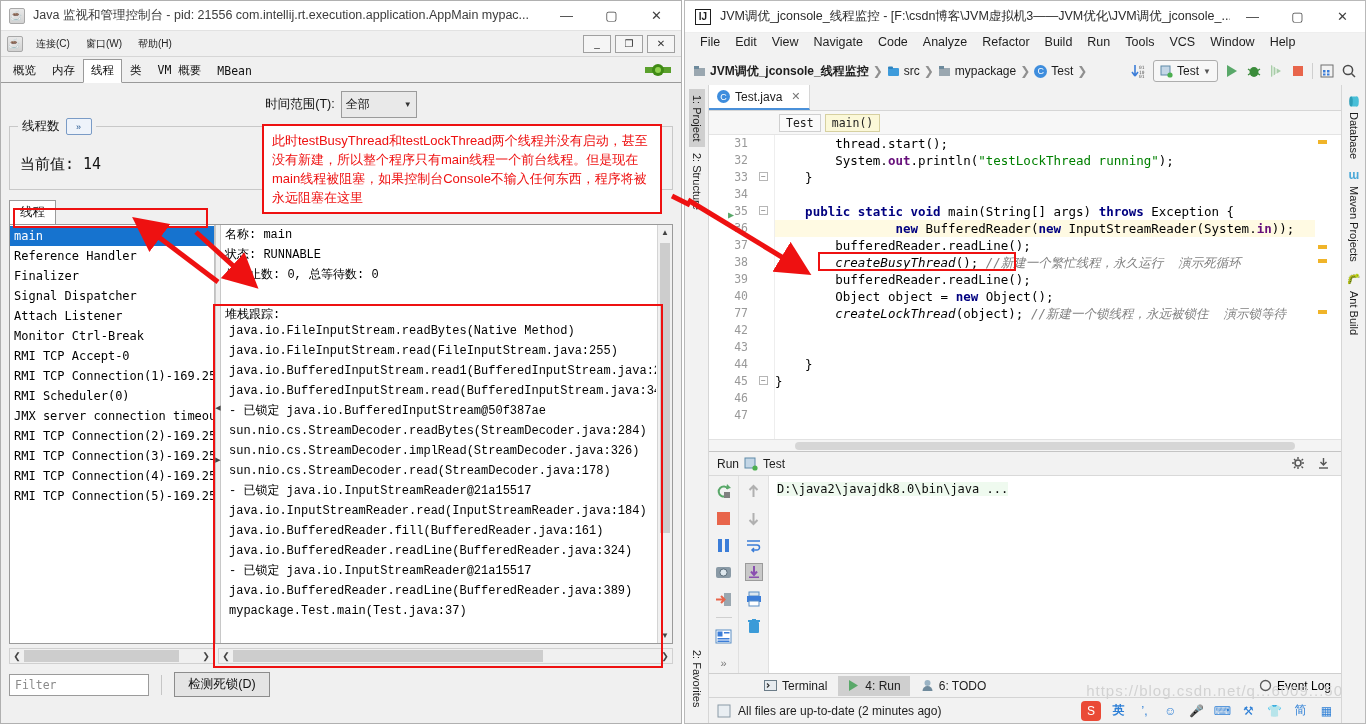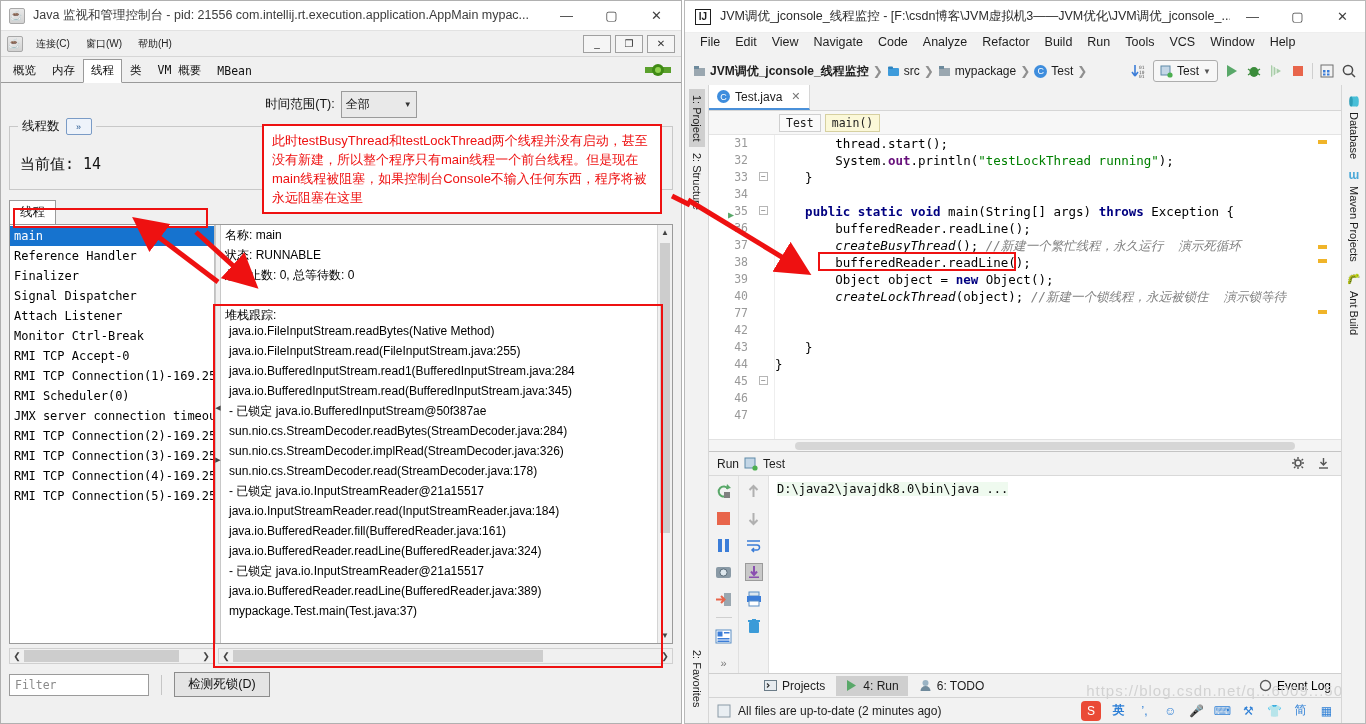--- a/index.html
+++ b/index.html
@@ -118,21 +118,21 @@
     overflow: hidden;
   }
   .tl-item.sel { background: #1673cf; color: #ffffff; }
   .tl-splitter {
     width: 6px; background: #f0f0f0; border-left: 1px solid #c8c8c8;
     border-right: 1px solid #c8c8c8; display: flex; flex-direction: column;
     align-items: center; justify-content: center; gap: 44px; font-size: 7px; color:#444;
   }
   .thread-detail { flex: 1; background: #ffffff; position: relative; overflow: hidden; }
   .td-line {
-    font-family: Liberation Sans, sans-serif; font-size: 12px; color: #000;
+    font-family: Liberation Mono, monospace; font-size: 12px; color: #000;
     height: 20px; line-height: 20px; padding-left: 4px; white-space: nowrap;
   }
   .td-stack {
     position: absolute; left: 2px; top: 96px; right: 16px;
     height: 300px; overflow: hidden;
   }
   .td-stack .td-line { padding-left: 6px; }
   .detail-vscroll {
     position: absolute; right: 0; top: 0; width: 15px; bottom: 0;
     background: #f0f0f0; border-left: 1px solid #d4d4d4;
@@ -665,20 +665,21 @@
             <div class="gl">46</div>
             <div class="gl">47</div>
           </div>
 
           <div class="code">
             <div class="cl">        thread.start();</div>
             <div class="cl">        System.<span class="fld">out</span>.println(<span class="str">"testLockThread running"</span>);</div>
             <div class="cl">    }</div>
             <div class="cl"> </div>
             <div class="cl">    <span class="kw">public static void</span> main(String[] args) <span class="kw">throws</span> Exception {</div>
+            <div class="cl hl">                <span class="kw">new</span> BufferedReader(<span class="kw">new</span> InputStreamReader(System.<span class="fld">in</span>));</div>
             <div class="cl">        bufferedReader.readLine();</div>
             <div class="cl">        <span class="fn">createBusyThread</span>(); <span class="cmt">//新建一个繁忙线程，永久运行  演示死循环</span></div>
             <div class="cl">        bufferedReader.readLine();</div>
             <div class="cl">        Object object = <span class="kw">new</span> Object();</div>
             <div class="cl">        <span class="fn">createLockThread</span>(object); <span class="cmt">//新建一个锁线程，永远被锁住  演示锁等待</span></div>
             <div class="cl"> </div>
             <div class="cl"> </div>
             <div class="cl">    }</div>
             <div class="cl">}</div>
             <div class="cl"> </div>
@@ -802,21 +803,21 @@
             </div>
           </div>
         </div>
 
         <div class="tool-tabs">
           <span class="ttab">
             <svg width="13" height="13" viewBox="0 0 13 13">
                 <rect x="0.5" y="1.5" width="12" height="10" fill="#e6ebef" stroke="#6b7c88"></rect>
                 <path d="M3 4.5 L5 6.5 L3 8.5" stroke="#333" stroke-width="1.2" fill="none"></path>
               </svg>
-            <span>Projects</span>
+            <span>Terminal</span>
           </span>
           <span class="ttab active">
             <svg width="13" height="13" viewBox="0 0 13 13">
                 <polygon points="2,1 11,6.5 2,12" fill="#59a869"></polygon>
               </svg>
             <span>4: Run</span>
           </span>
           <span class="ttab">
             <svg width="13" height="13" viewBox="0 0 13 13">
                 <circle cx="6.5" cy="4" r="3" fill="#9ab3c4"></circle>

